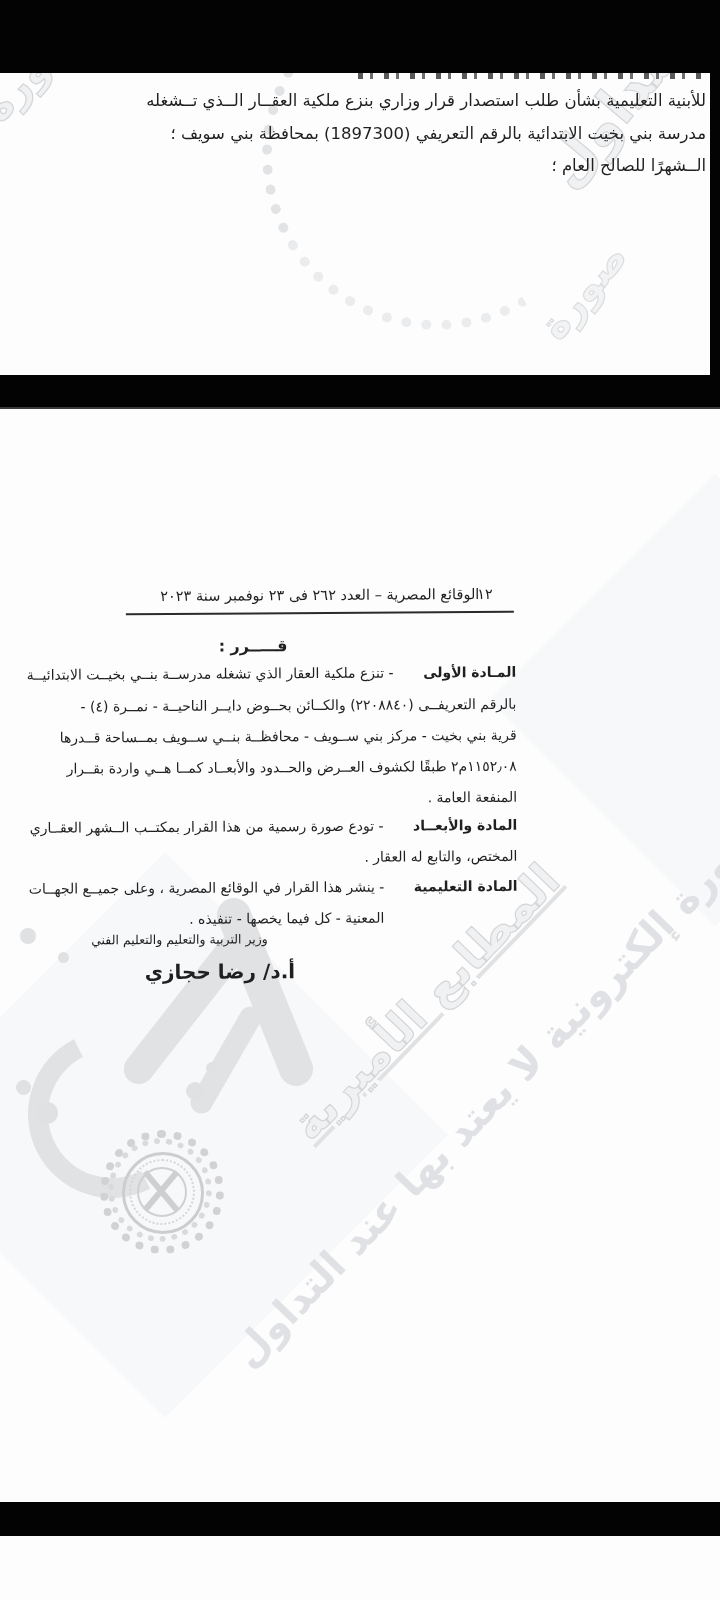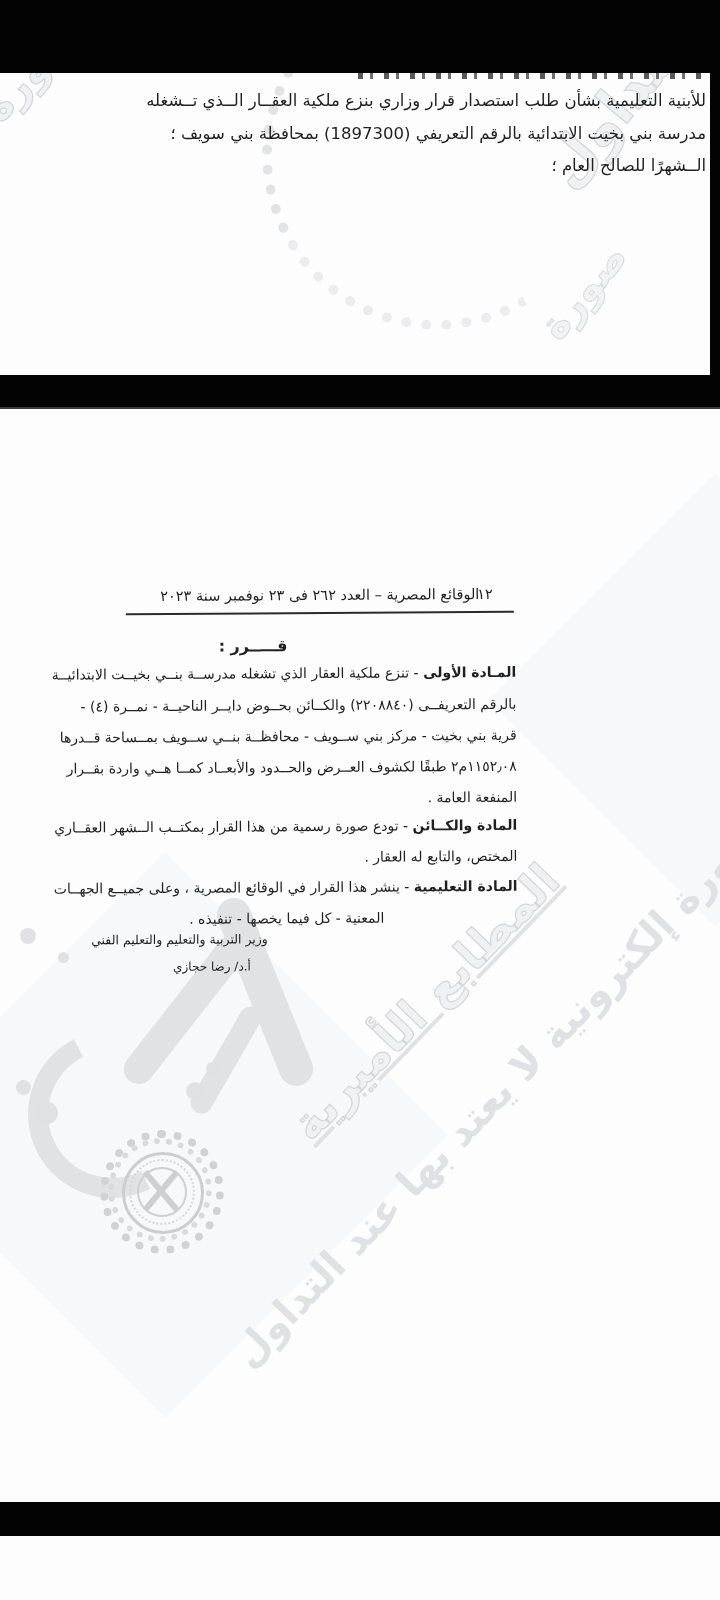--- a/index.html
+++ b/index.html
@@ -11,21 +11,21 @@
   
   .p1line{right:14px;text-align:right;font-size:16.5px;line-height:22px;letter-spacing:0;}
   .clipped-frag{height:6px;z-index:10;opacity:.85;
     background:repeating-linear-gradient(90deg,#3c3c3c 0 5px,transparent 5px 12px,#555 12px 15px,transparent 15px 26px);}
   
   #page2{left:125px;top:585px;width:392px;height:420px;z-index:10;transform:rotate(-0.35deg);}
   .hline{position:absolute;width:392px;font-size:14px;line-height:21px;}
   .justifyline{text-align:right;}
   .rightline{text-align:right;}
   .centerline{text-align:center;}
-  .artlabel{font-weight:bold;}
+  .artlabel{font-weight:bold;margin-left:25px;}
   .rule{position:absolute;background:#2b2b2b;height:2px;z-index:10;}
   
   .wm{z-index:2;pointer-events:none;}
   .wm-solid{color:#dfe1e4;font-weight:bold;white-space:nowrap;direction:rtl;}
   .wm-outline{color:#f0f1f2;-webkit-text-stroke:1.2px #d4d5d7;font-weight:bold;white-space:nowrap;direction:rtl;}
   .dot{border-radius:50%;background:#e0e1e3;z-index:2;}
   .diamond{background:#f7f8f9;transform:rotate(45deg);z-index:1;}
   .stroke{background:#e1e2e4;border-radius:18px;z-index:2;}
   .arc{border-radius:50%;z-index:2;}
 </style>
@@ -99,26 +99,26 @@
 
     <div class="hline justifyline" style="top:78px;">
       <span class="artlabel">المـادة الأولى</span><span> - تنزع ملكية العقار الذي تشغله مدرســة بنــي بخيــت الابتدائيــة</span>
     </div>
     <div class="hline justifyline" style="top:110px;">بالرقم التعريفــى (٢٢٠٨٨٤٠) والكــائن بحــوض دايــر الناحيــة - نمــرة (٤) -</div>
     <div class="hline justifyline" style="top:141px;">قرية بني بخيت - مركز بني ســويف - محافظــة بنــي ســويف بمــساحة قــدرها</div>
     <div class="hline justifyline" style="top:172px;">١١٥٢٫٠٨م٢ طبقًا لكشوف العــرض والحــدود والأبعــاد كمــا هــي واردة بقــرار</div>
     <div class="hline rightline" style="top:203px;">المنفعة العامة .</div>
 
     <div class="hline justifyline" style="top:231px;">
-      <span class="artlabel">المادة والكــائن</span><span> - تودع صورة رسمية من هذا القرار بمكتــب الــشهر العقــاري</span>
+      <span class="artlabel">المادة والأبعــاد</span><span> - تودع صورة رسمية من هذا القرار بمكتــب الــشهر العقــاري</span>
     </div>
     <div class="hline rightline" style="top:262px;">المختص، والتابع له العقار .</div>
 
     <div class="hline justifyline" style="top:292px;">
       <span class="artlabel">المادة التعليمية</span><span> - ينشر هذا القرار في الوقائع المصرية ، وعلى جميــع الجهــات</span>
     </div>
     <div class="hline centerline" style="top:323px;transform:translateX(-35px);">المعنية - كل فيما يخصها - تنفيذه .</div>
 
     <div class="abs" style="left:10px;top:346px;width:132px;text-align:center;font-size:12.5px;white-space:nowrap;">وزير التربية والتعليم والتعليم الفني</div>
-    <div class="abs" style="left:47px;top:374px;width:122px;text-align:left;font-size:12px;font-weight:normal;white-space:nowrap;">أ.د/ رضا حجازي</div>
+    <div class="abs" style="left:47px;top:374px;width:122px;text-align:right;font-size:20px;font-weight:bold;white-space:nowrap;">أ.د/ رضا حجازي</div>
   </div>
 
 </div>
 
 </body></html>

